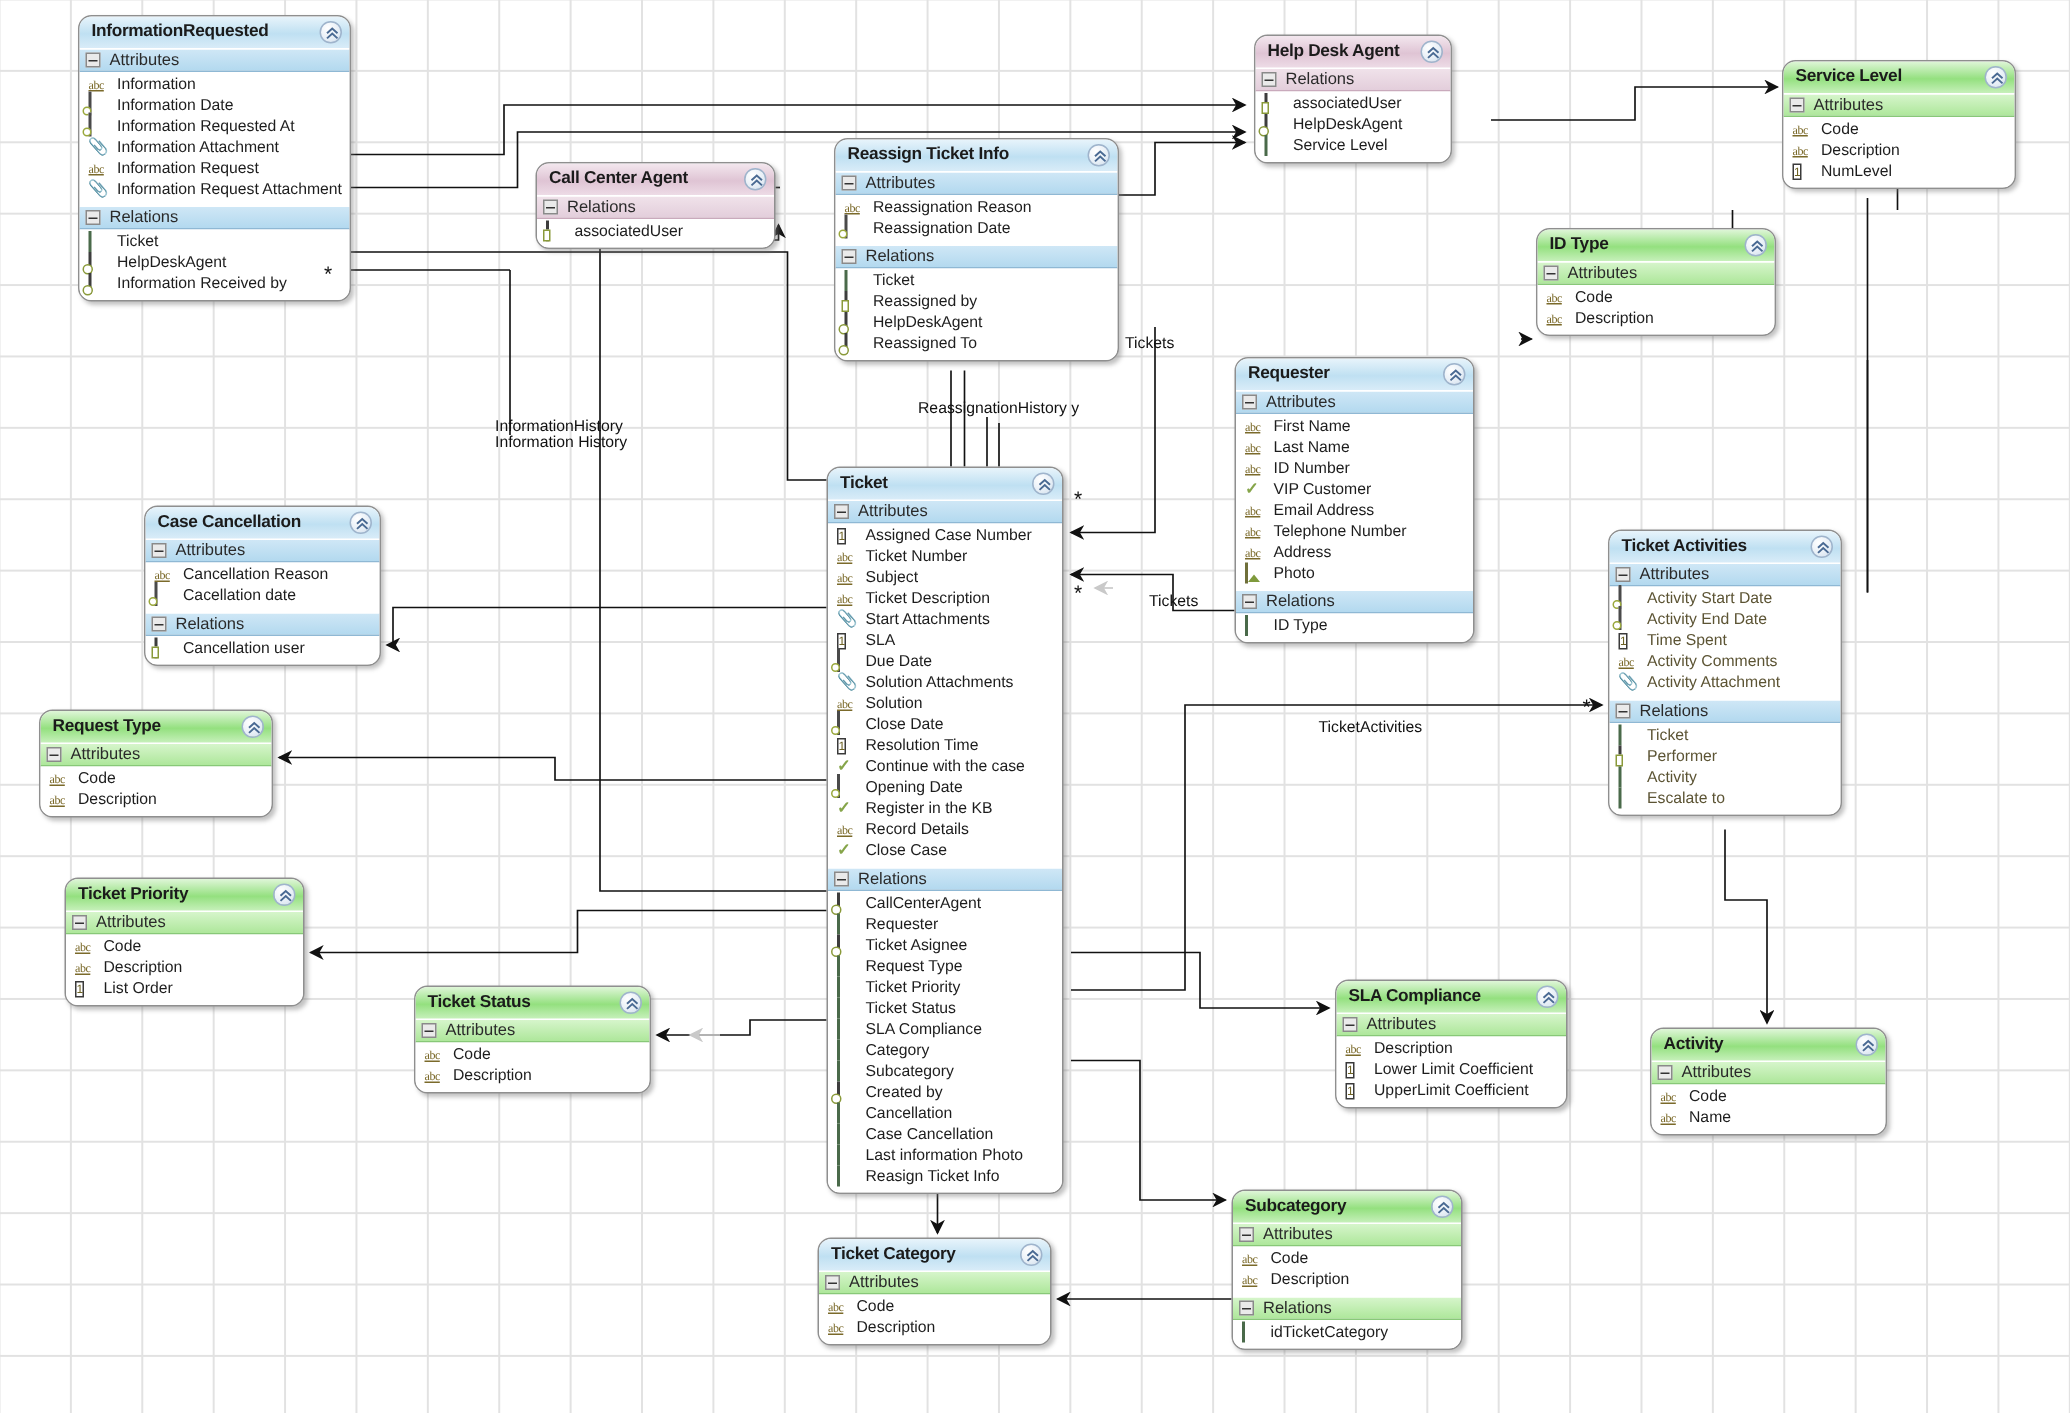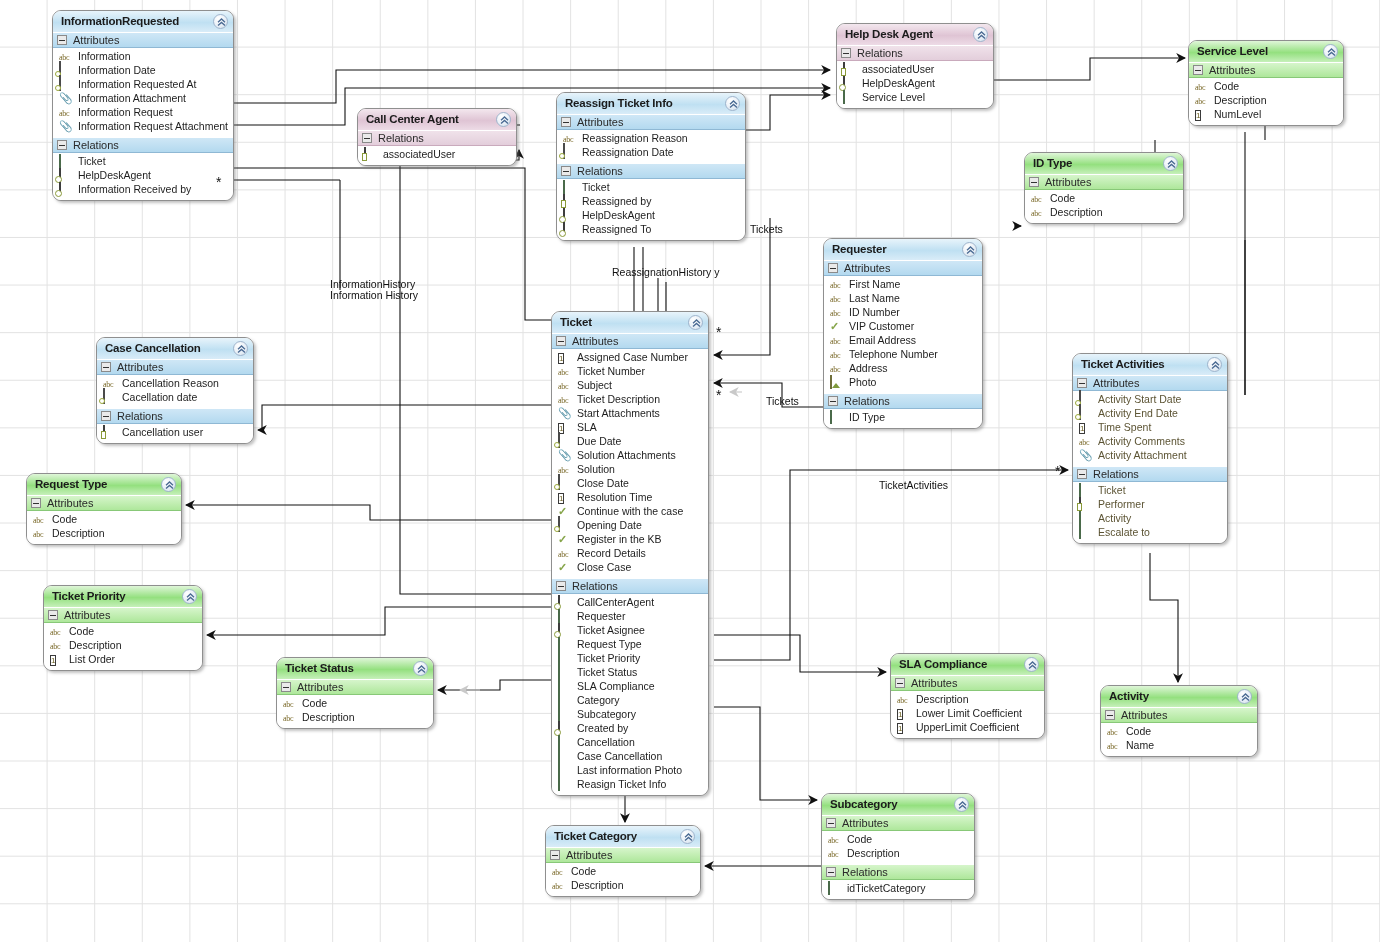--- a/index.html
+++ b/index.html
@@ -107,20 +107,21 @@
     margin-right: 5px;
     flex: 0 0 auto;
     position: relative;
   }
   .row .txt { overflow: visible; }
 
   
   .ic-abc {
     font-size: 8px;
     color: #7b6a2a;
+    text-decoration: underline;
     line-height: 12px;
     letter-spacing: -0.3px;
     font-family: "Liberation Serif", serif;
   }
   .ic-num {
     width: 11px; height: 11px;
     border: 1px solid #3a3a3a;
     font-size: 8px;
     color: #6d6223;
     text-align: center;
@@ -412,21 +413,21 @@
           <div class="row">
             <span class="ic"><span class="ic-rel"></span></span>
             <span class="txt">HelpDeskAgent</span>
           </div>
           <div class="row">
             <span class="ic"><span class="ic-rel"></span></span>
             <span class="txt">Reassigned To</span>
           </div>
         </div>
       </div>
-      <div class="entity" style="left: 836px; top: 23px; width: 158px;">
+      <div class="entity" style="left: 836px; top: 23px; width: 132px;">
         <div class="ent-title t-mauve"><span>Help Desk Agent</span><span class="collapse-btn">
             <svg width="11" height="11" viewBox="0 0 11 11">
               <path d="M2 5.2 L5.5 2 L9 5.2" fill="none" stroke="#4a6a93" stroke-width="1.3"></path>
               <path d="M2 8.6 L5.5 5.4 L9 8.6" fill="none" stroke="#4a6a93" stroke-width="1.3"></path>
             </svg>
           </span></div>
         <div class="section-hdr sec-mauve">
           <span class="sec-box"></span>
           <span class="sec-label">Relations</span>
         </div>

